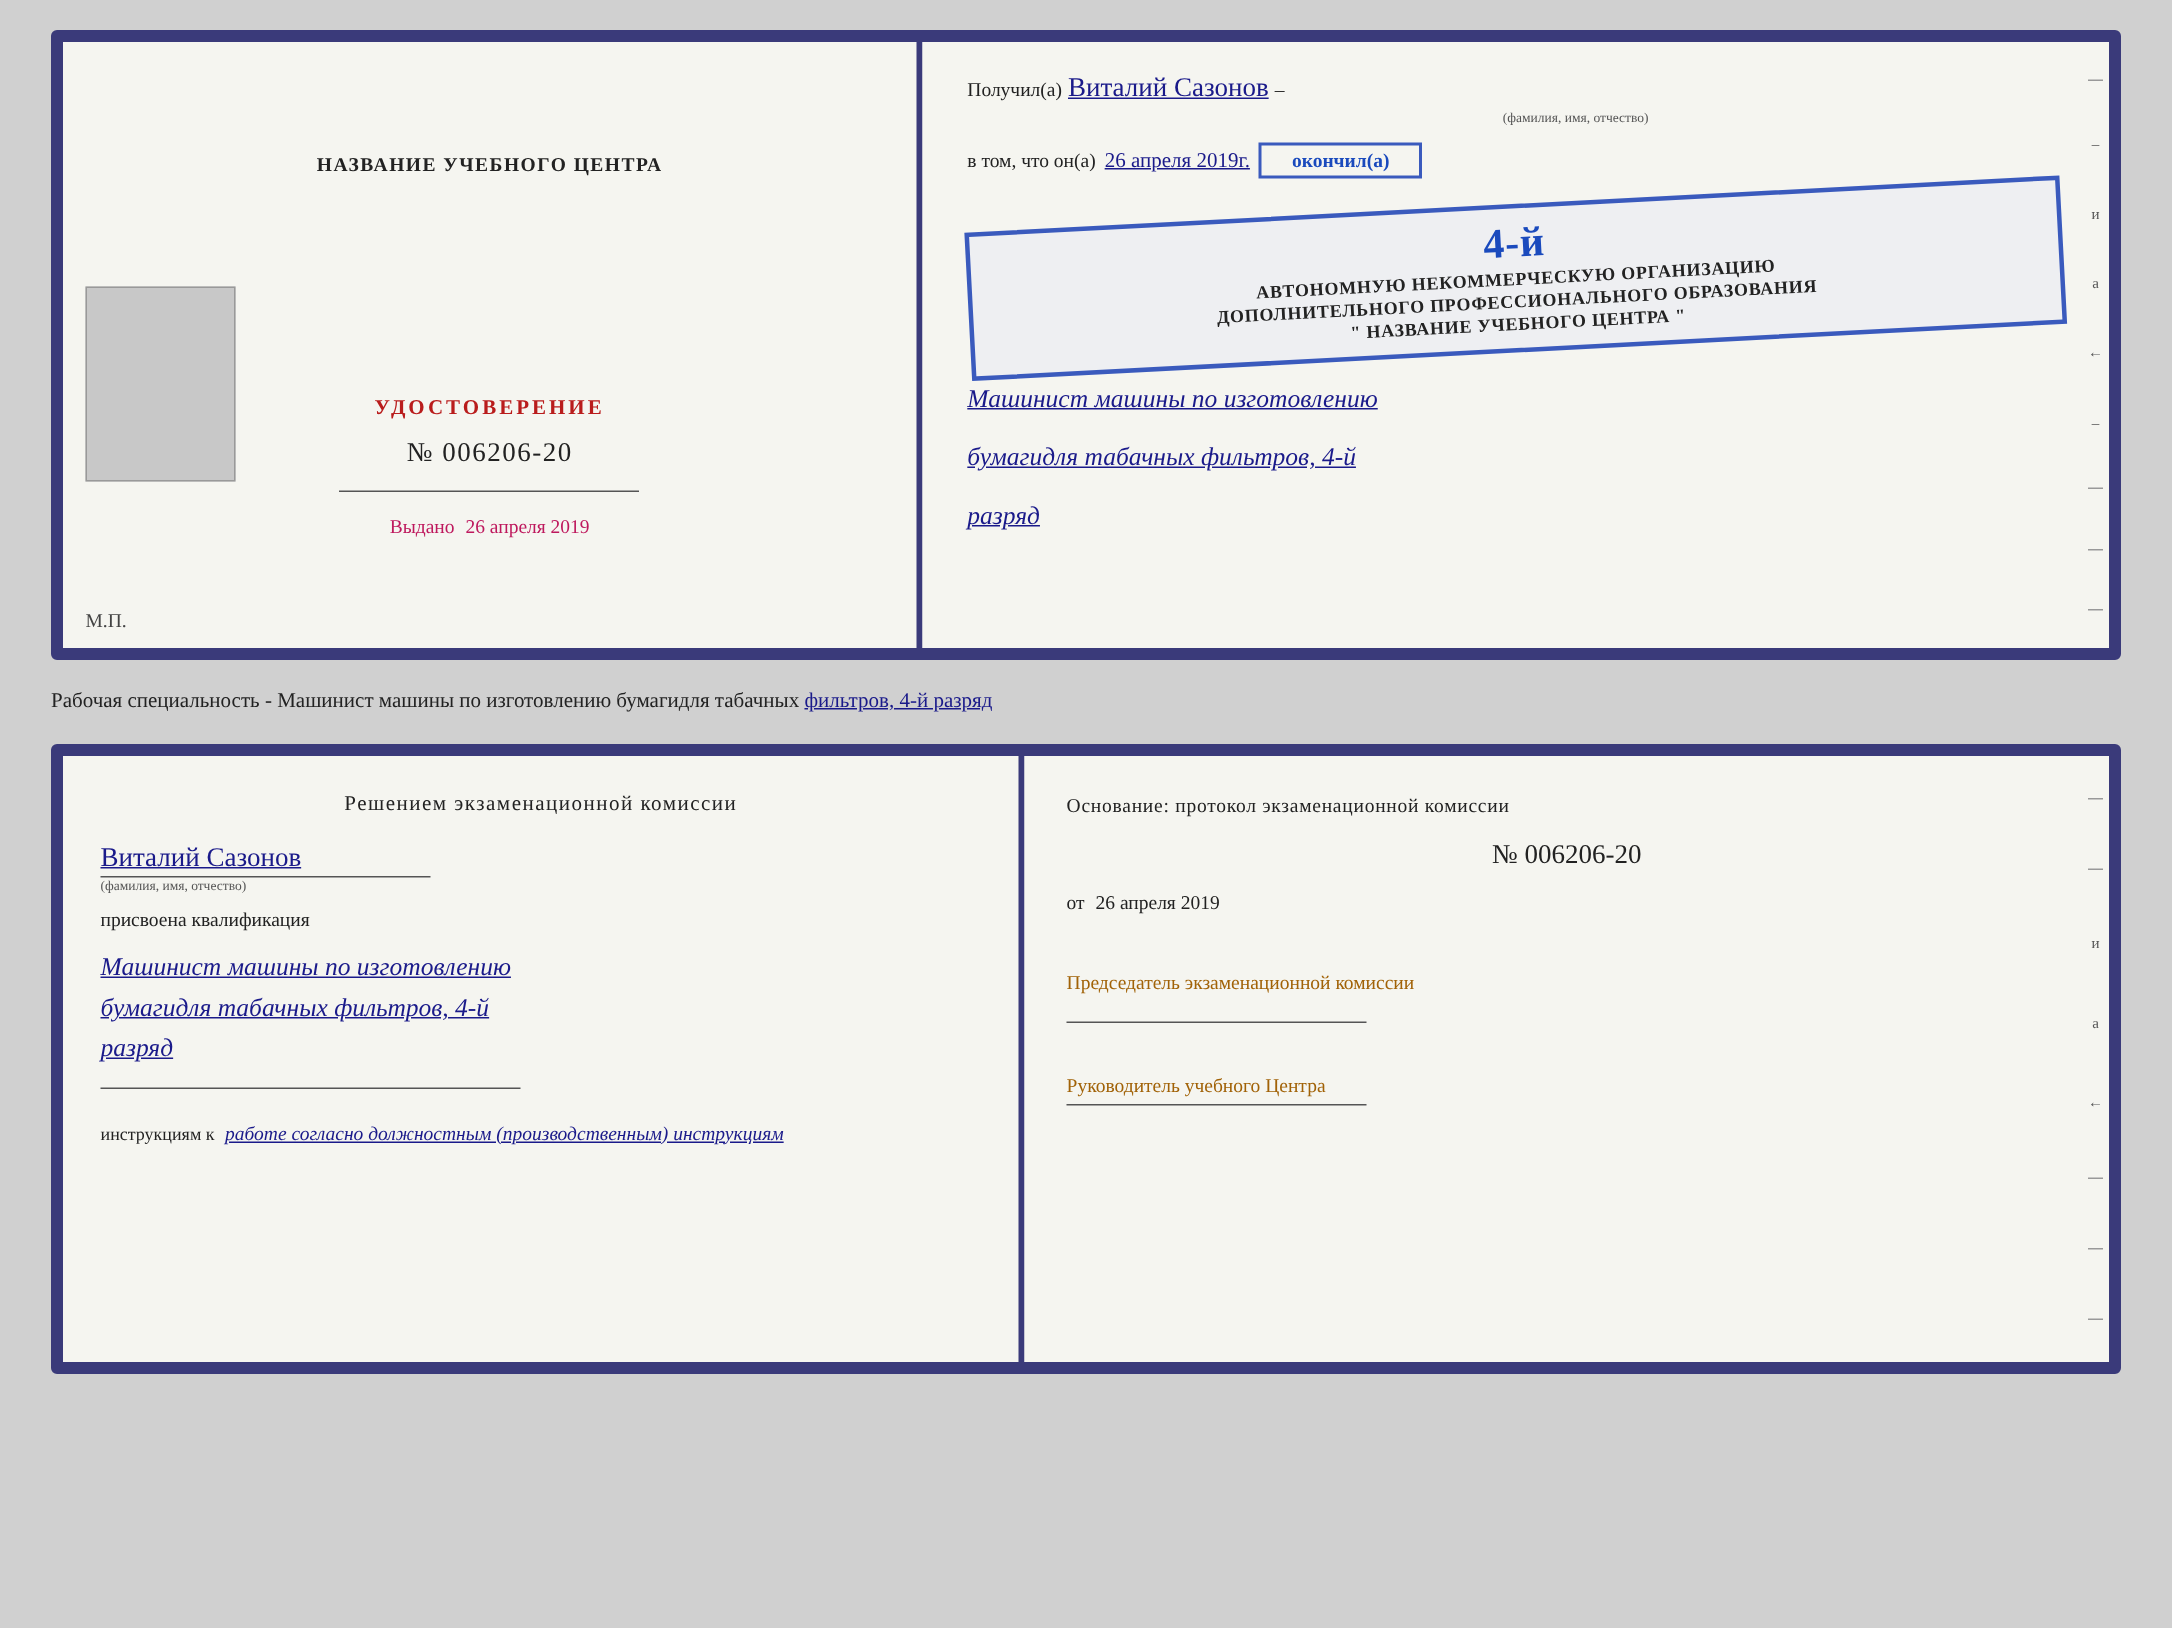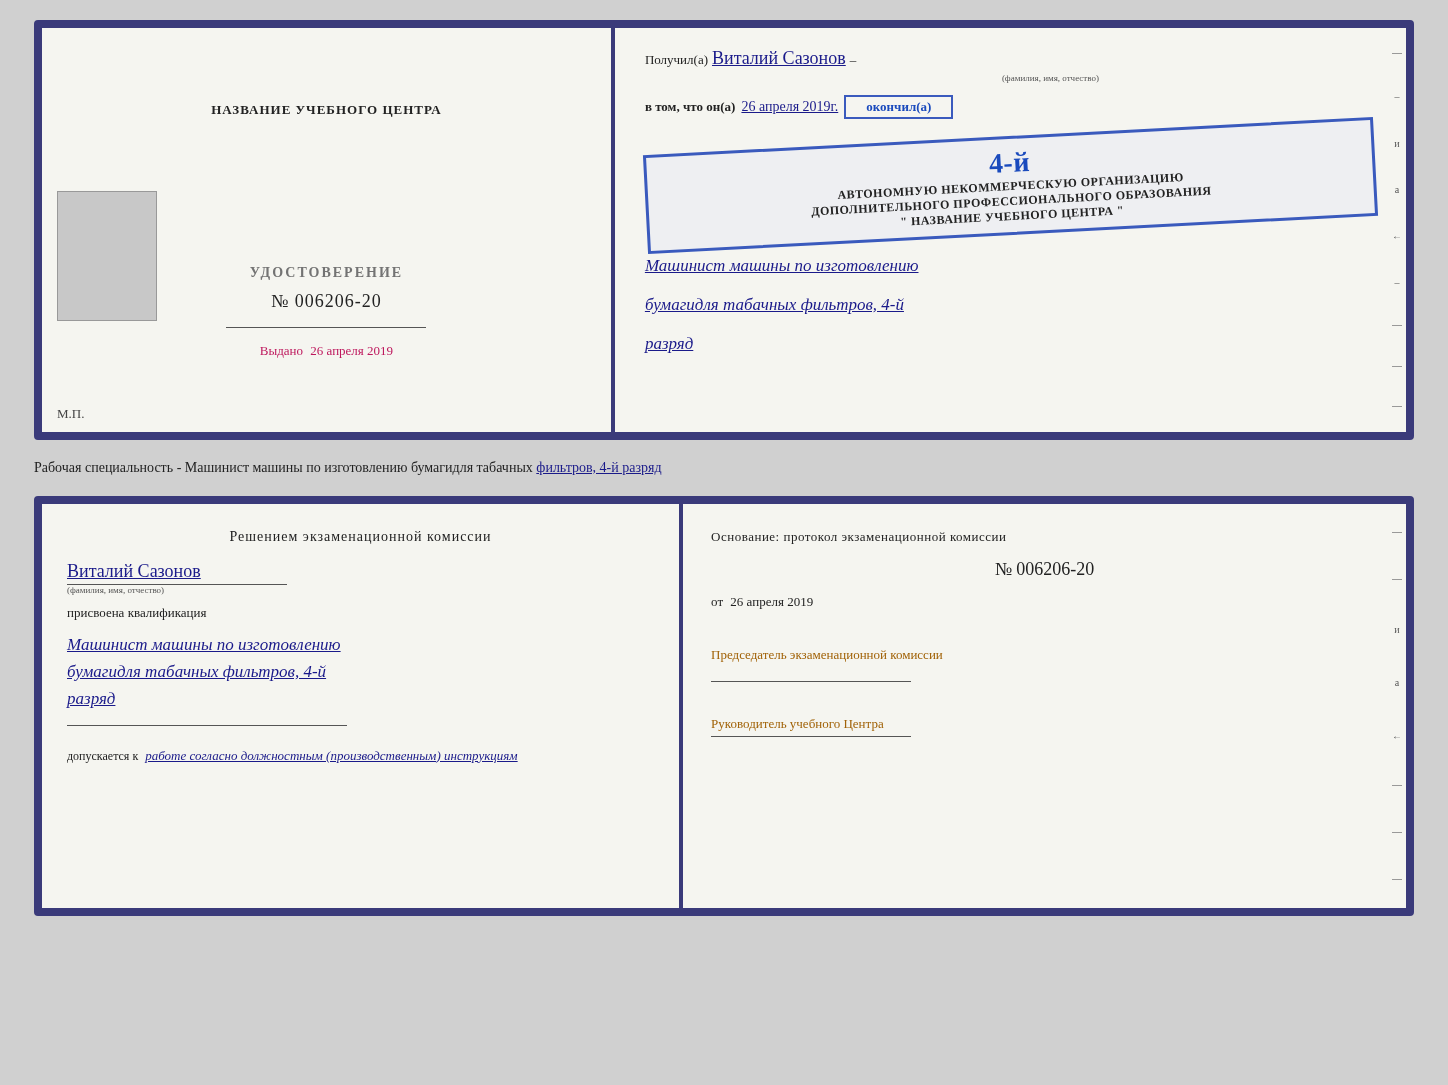--- a/index.html
+++ b/index.html
@@ -53,21 +53,21 @@
       letter-spacing: 1px;
       font-weight: bold;
       color: #222;
     }
 
     .udostoverenie-label {
       font-size: 14px;
       font-weight: bold;
       letter-spacing: 2px;
       text-align: left;
-      color: #737373;
+      color: #b91c1c;
     }
 
     .udostoverenie-number {
       font-size: 18px;
       color: #222;
       text-align: center;
       letter-spacing: 1px;
     }
 
     .vydano-line {
@@ -312,21 +312,21 @@
     <div class="poluchil-line">
       <span style="font-size:13px;color:#222;">Получил(а)</span>
       <span class="handwritten">Виталий Сазонов</span>
       <span style="font-size:13px;color:#222;">–</span>
     </div>
     <div style="text-align:center;margin-top:-8px;margin-left:80px;">
       <span class="small-label">(фамилия, имя, отчество)</span>
     </div>
 
     <div class="vtom-line">
-      <span style="font-size:13px;color:#222;font-weight:bold;">в том, что он(а)</span>
+      <span style="font-size:13px;color:#222;">в том, что он(а)</span>
       <span class="handwritten-small">26 апреля 2019г.</span>
       <span style="font-size:13px;color:#222;padding:2px 20px;border:2px solid #3a5abd;color:#1a4abd;font-weight:bold;">окончил(а)</span>
     </div>
 
     <div class="stamp-box">
       <div style="font-size:28px;font-weight:bold;color:#1a4abd;font-family:serif;">4-й</div>
       <div style="font-size:12px;letter-spacing:0.5px;">АВТОНОМНУЮ НЕКОММЕРЧЕСКУЮ ОРГАНИЗАЦИЮ</div>
       <div style="font-size:12px;letter-spacing:0.5px;">ДОПОЛНИТЕЛЬНОГО ПРОФЕССИОНАЛЬНОГО ОБРАЗОВАНИЯ</div>
       <div style="font-size:12px;">" НАЗВАНИЕ УЧЕБНОГО ЦЕНТРА "</div>
     </div>
@@ -369,21 +369,21 @@
 
     <div>
       <div class="handwritten-large">Машинист машины по изготовлению</div>
       <div class="handwritten-large">бумагидля табачных фильтров, 4-й</div>
       <div class="handwritten-large">разряд</div>
     </div>
 
     <div style="border-bottom:1px solid #555;width:280px;margin:2px 0;"></div>
 
     <div class="dopuskaetsya">
-      <span>допускается к</span>
+      <span>инструкциям к</span>
       <span class="italic-handwritten" style="margin-left:4px;">работе согласно должностным (производственным) инструкциям</span>
     </div>
   </div>
 
   <div class="bottom-right">
     <div class="osnov-text">Основание: протокол экзаменационной комиссии</div>
 
     <div class="number-large">№ 006206-20</div>
 
     <div class="date-line">

